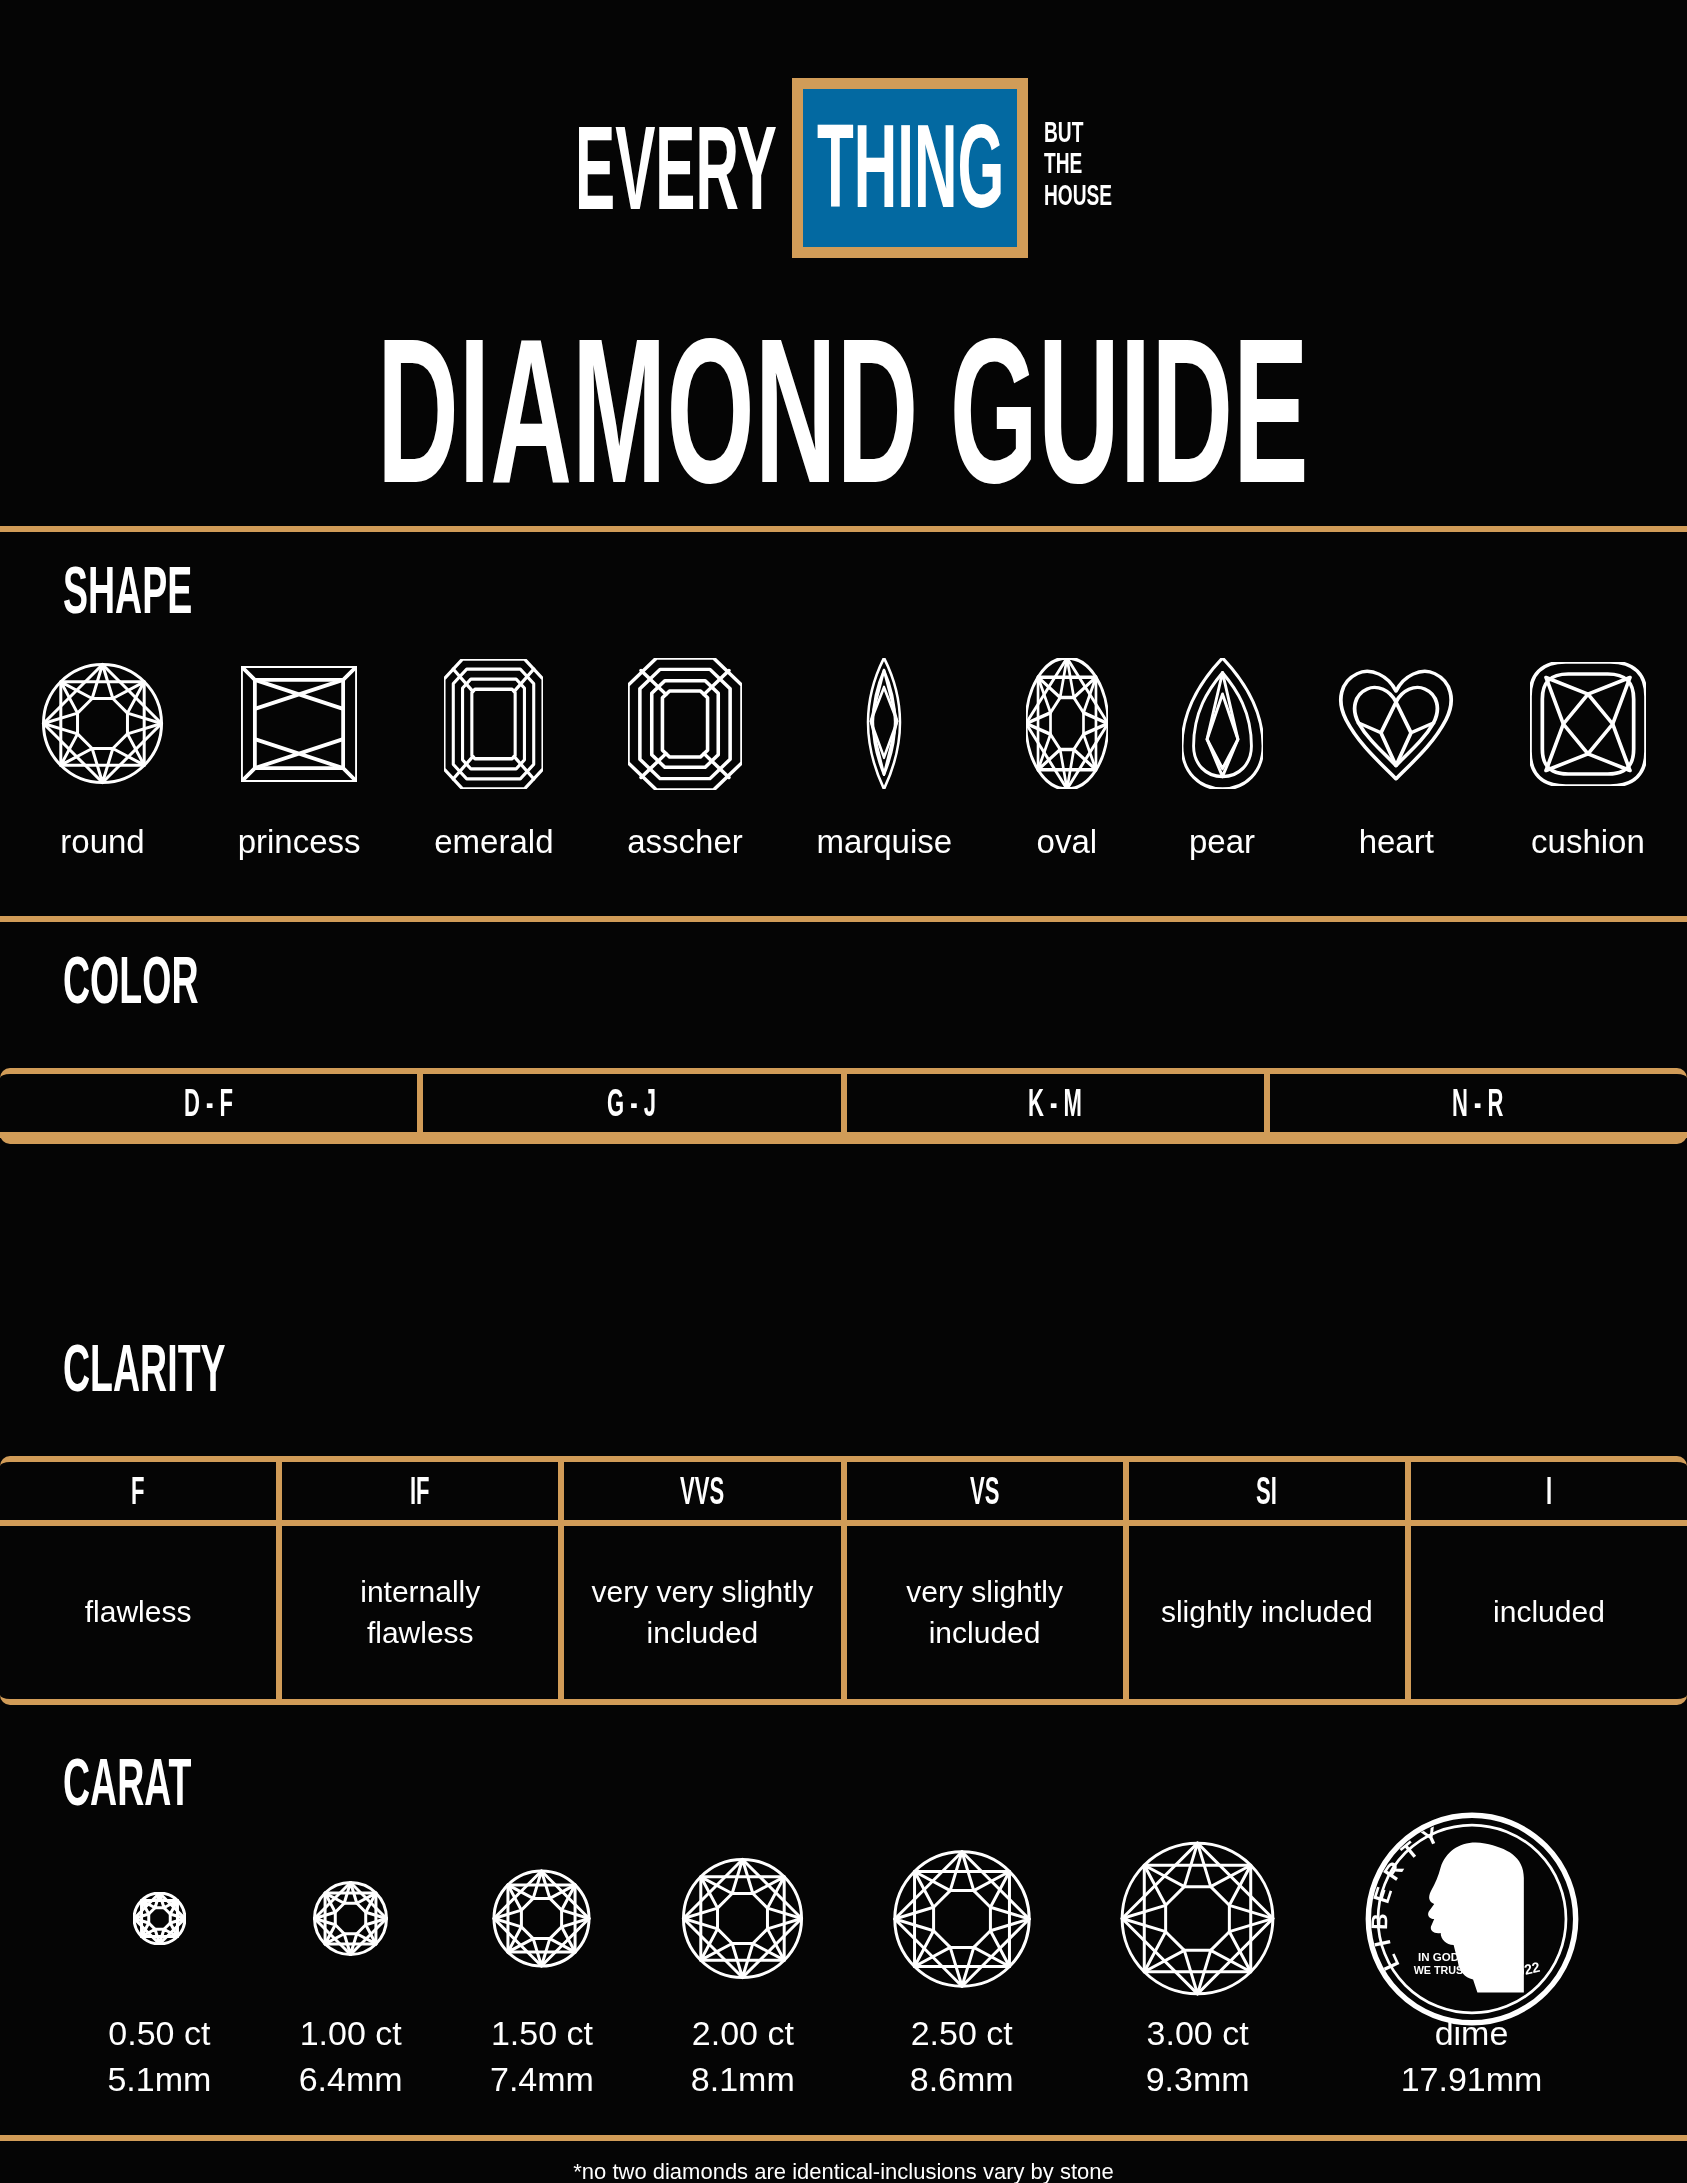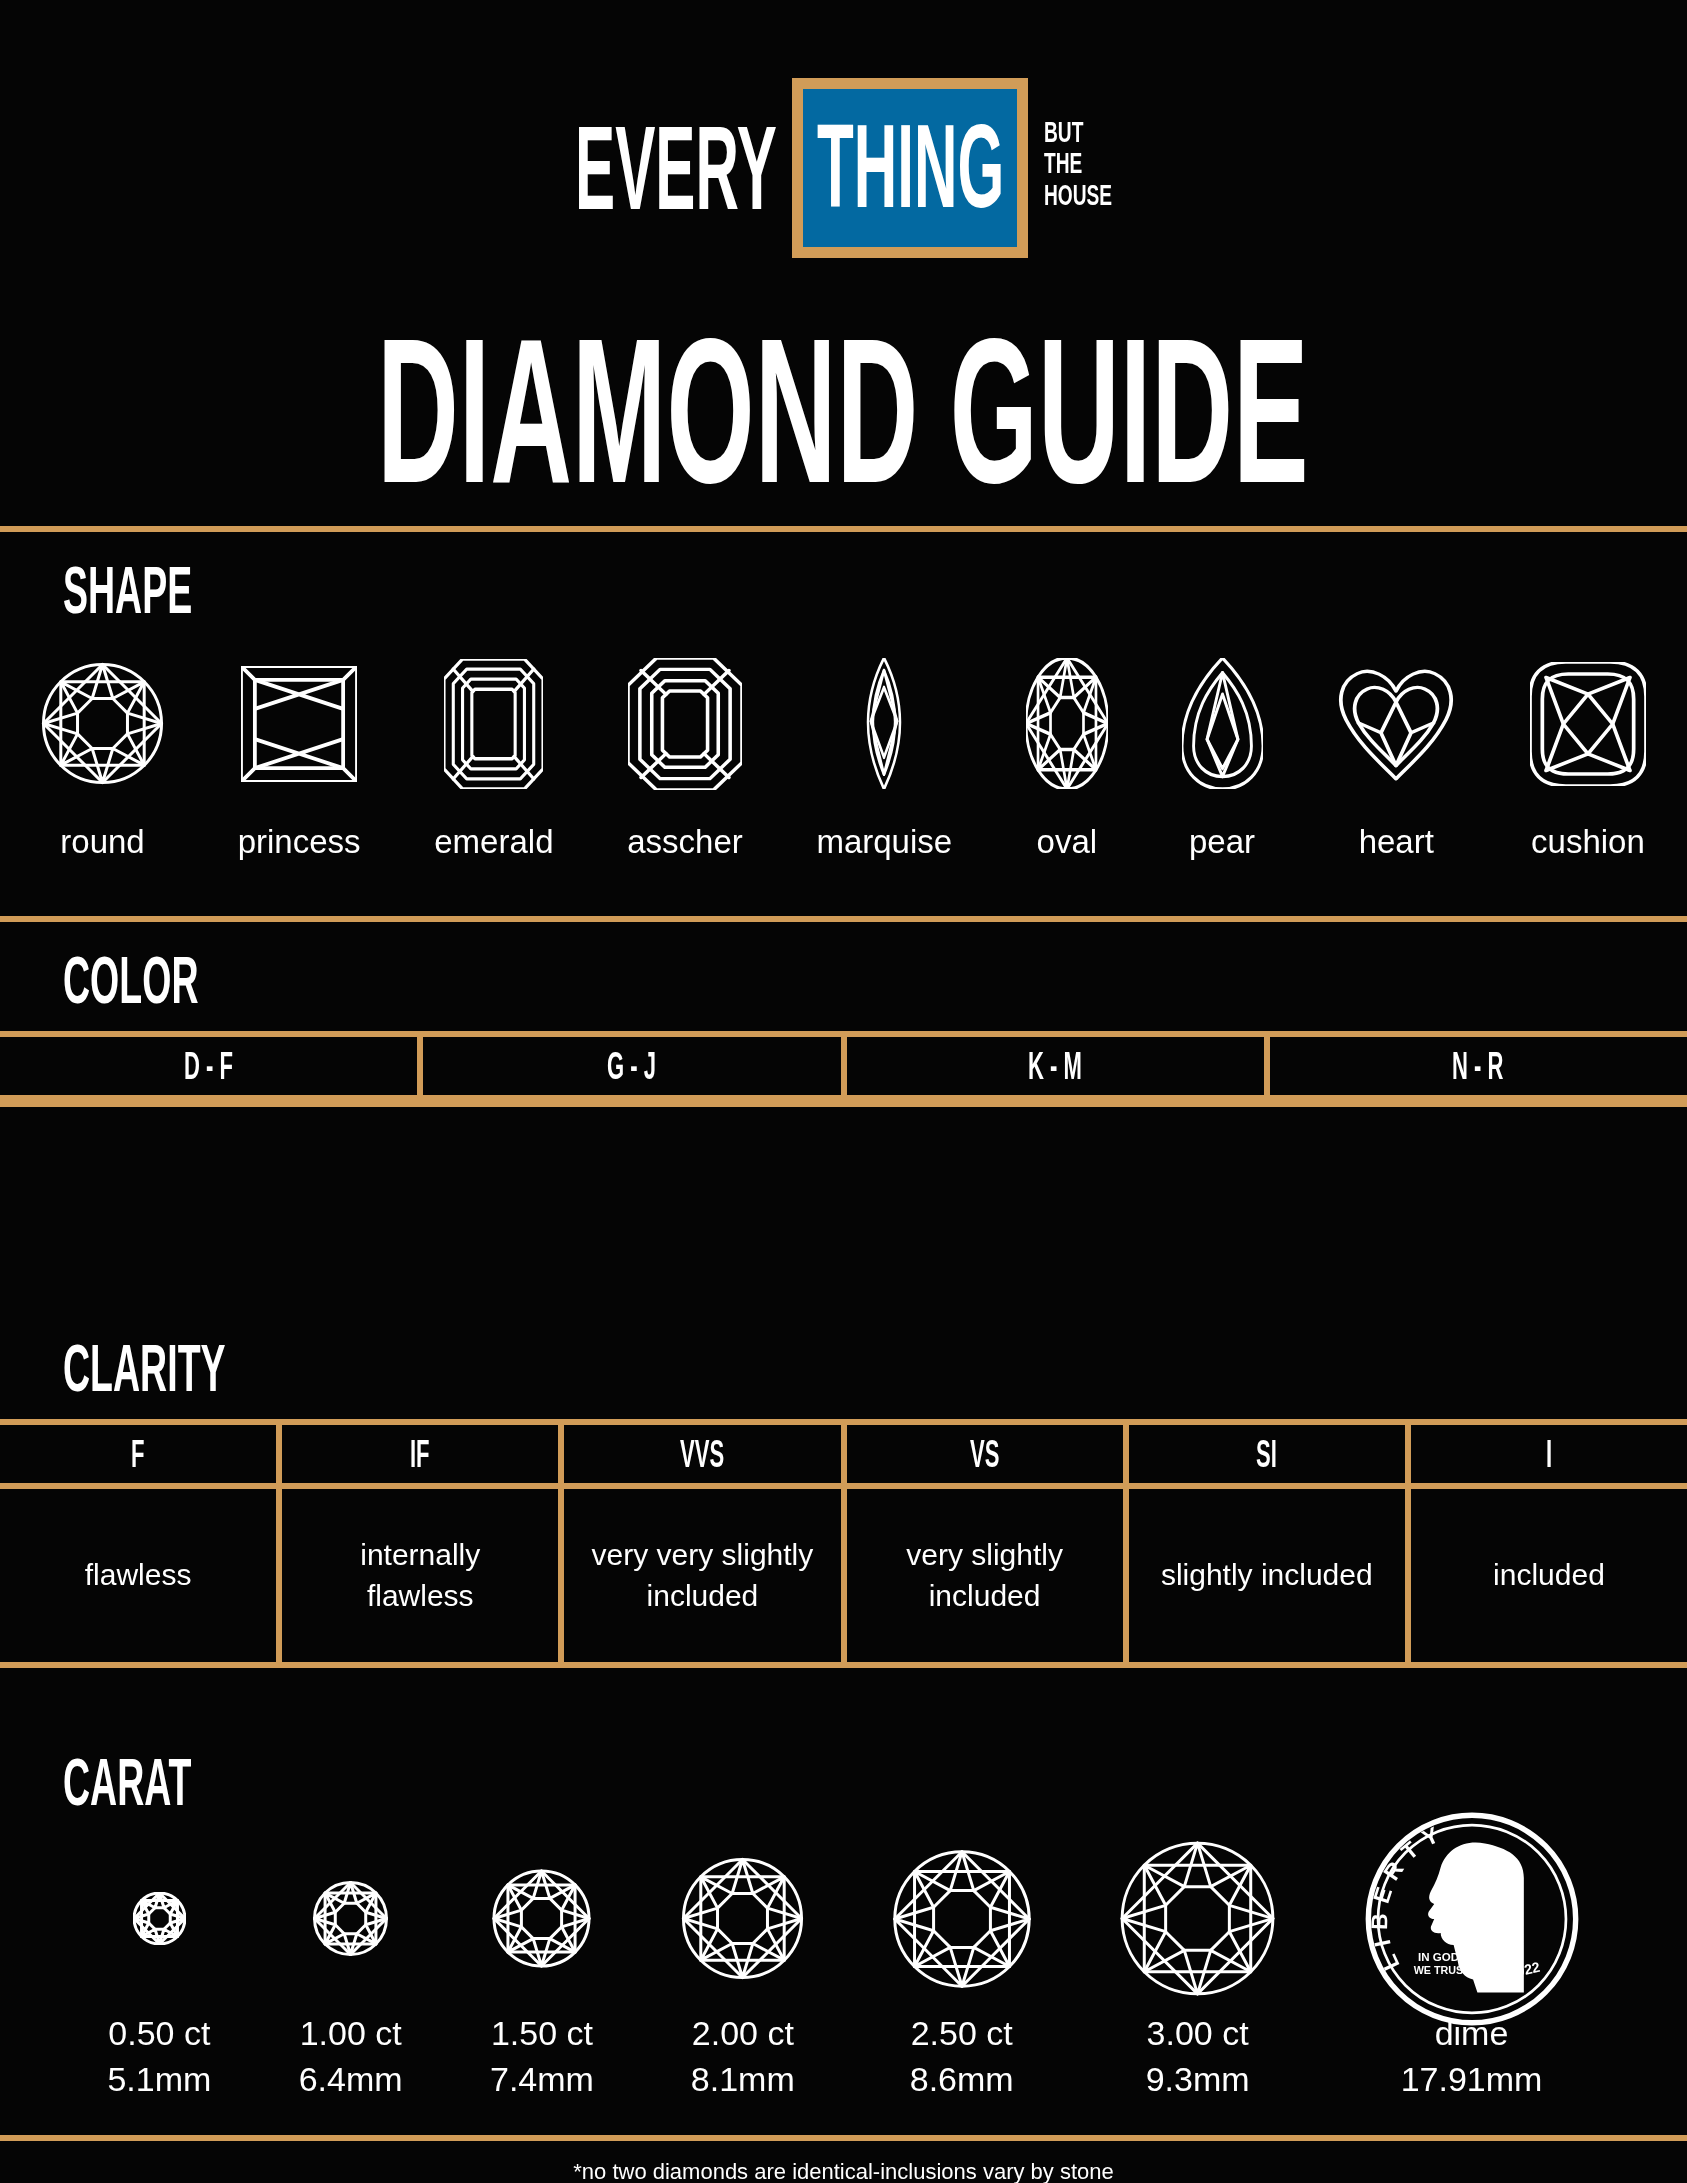--- a/index.html
+++ b/index.html
@@ -39,21 +39,21 @@
   
   .shape-row { display:flex; justify-content:space-between; align-items:flex-start; padding:0 41px; margin-top:10.6px; }
   .shape-item { display:flex; flex-direction:column; align-items:center; }
   .shape-icon-box { height:180px; display:flex; align-items:center; justify-content:center; }
   .shape-label { margin-top:9.3px; font-size:33px;text-align:right; }
 
   svg.gem { display:block; }
   svg.gem * { fill:none; stroke:#ffffff; stroke-width:3px; stroke-linejoin:round; stroke-linecap:round; }
 
   
-  .dtable { margin-top:18px; border-top:6.6px solid #d19c58; border-bottom:6.6px solid #d19c58; width:100%; }
+  .dtable { margin-top:55px; border-top:6.6px solid #d19c58; border-bottom:6.6px solid #d19c58; width:100%;border-radius:10px; }
   .trow { display:flex; }
   .trow.thead { border-bottom:6.6px solid #d19c58; }
   .cell { flex:1 1 0; display:flex; align-items:center; justify-content:center; border-right:6.6px solid #d19c58; text-align:center; }
   .cell:last-child { border-right:none; }
   .thead .cell { height:58px; font-size:38px; font-weight:bold; }
   .thead .cx { transform:scaleX(0.58); }
   .tbody .cell { height:173px; font-size:30px; line-height:1.35; }
   .desc { display:inline-block; }
   .w-if  { max-width:212px; }
   .w-vvs { max-width:270px; }

